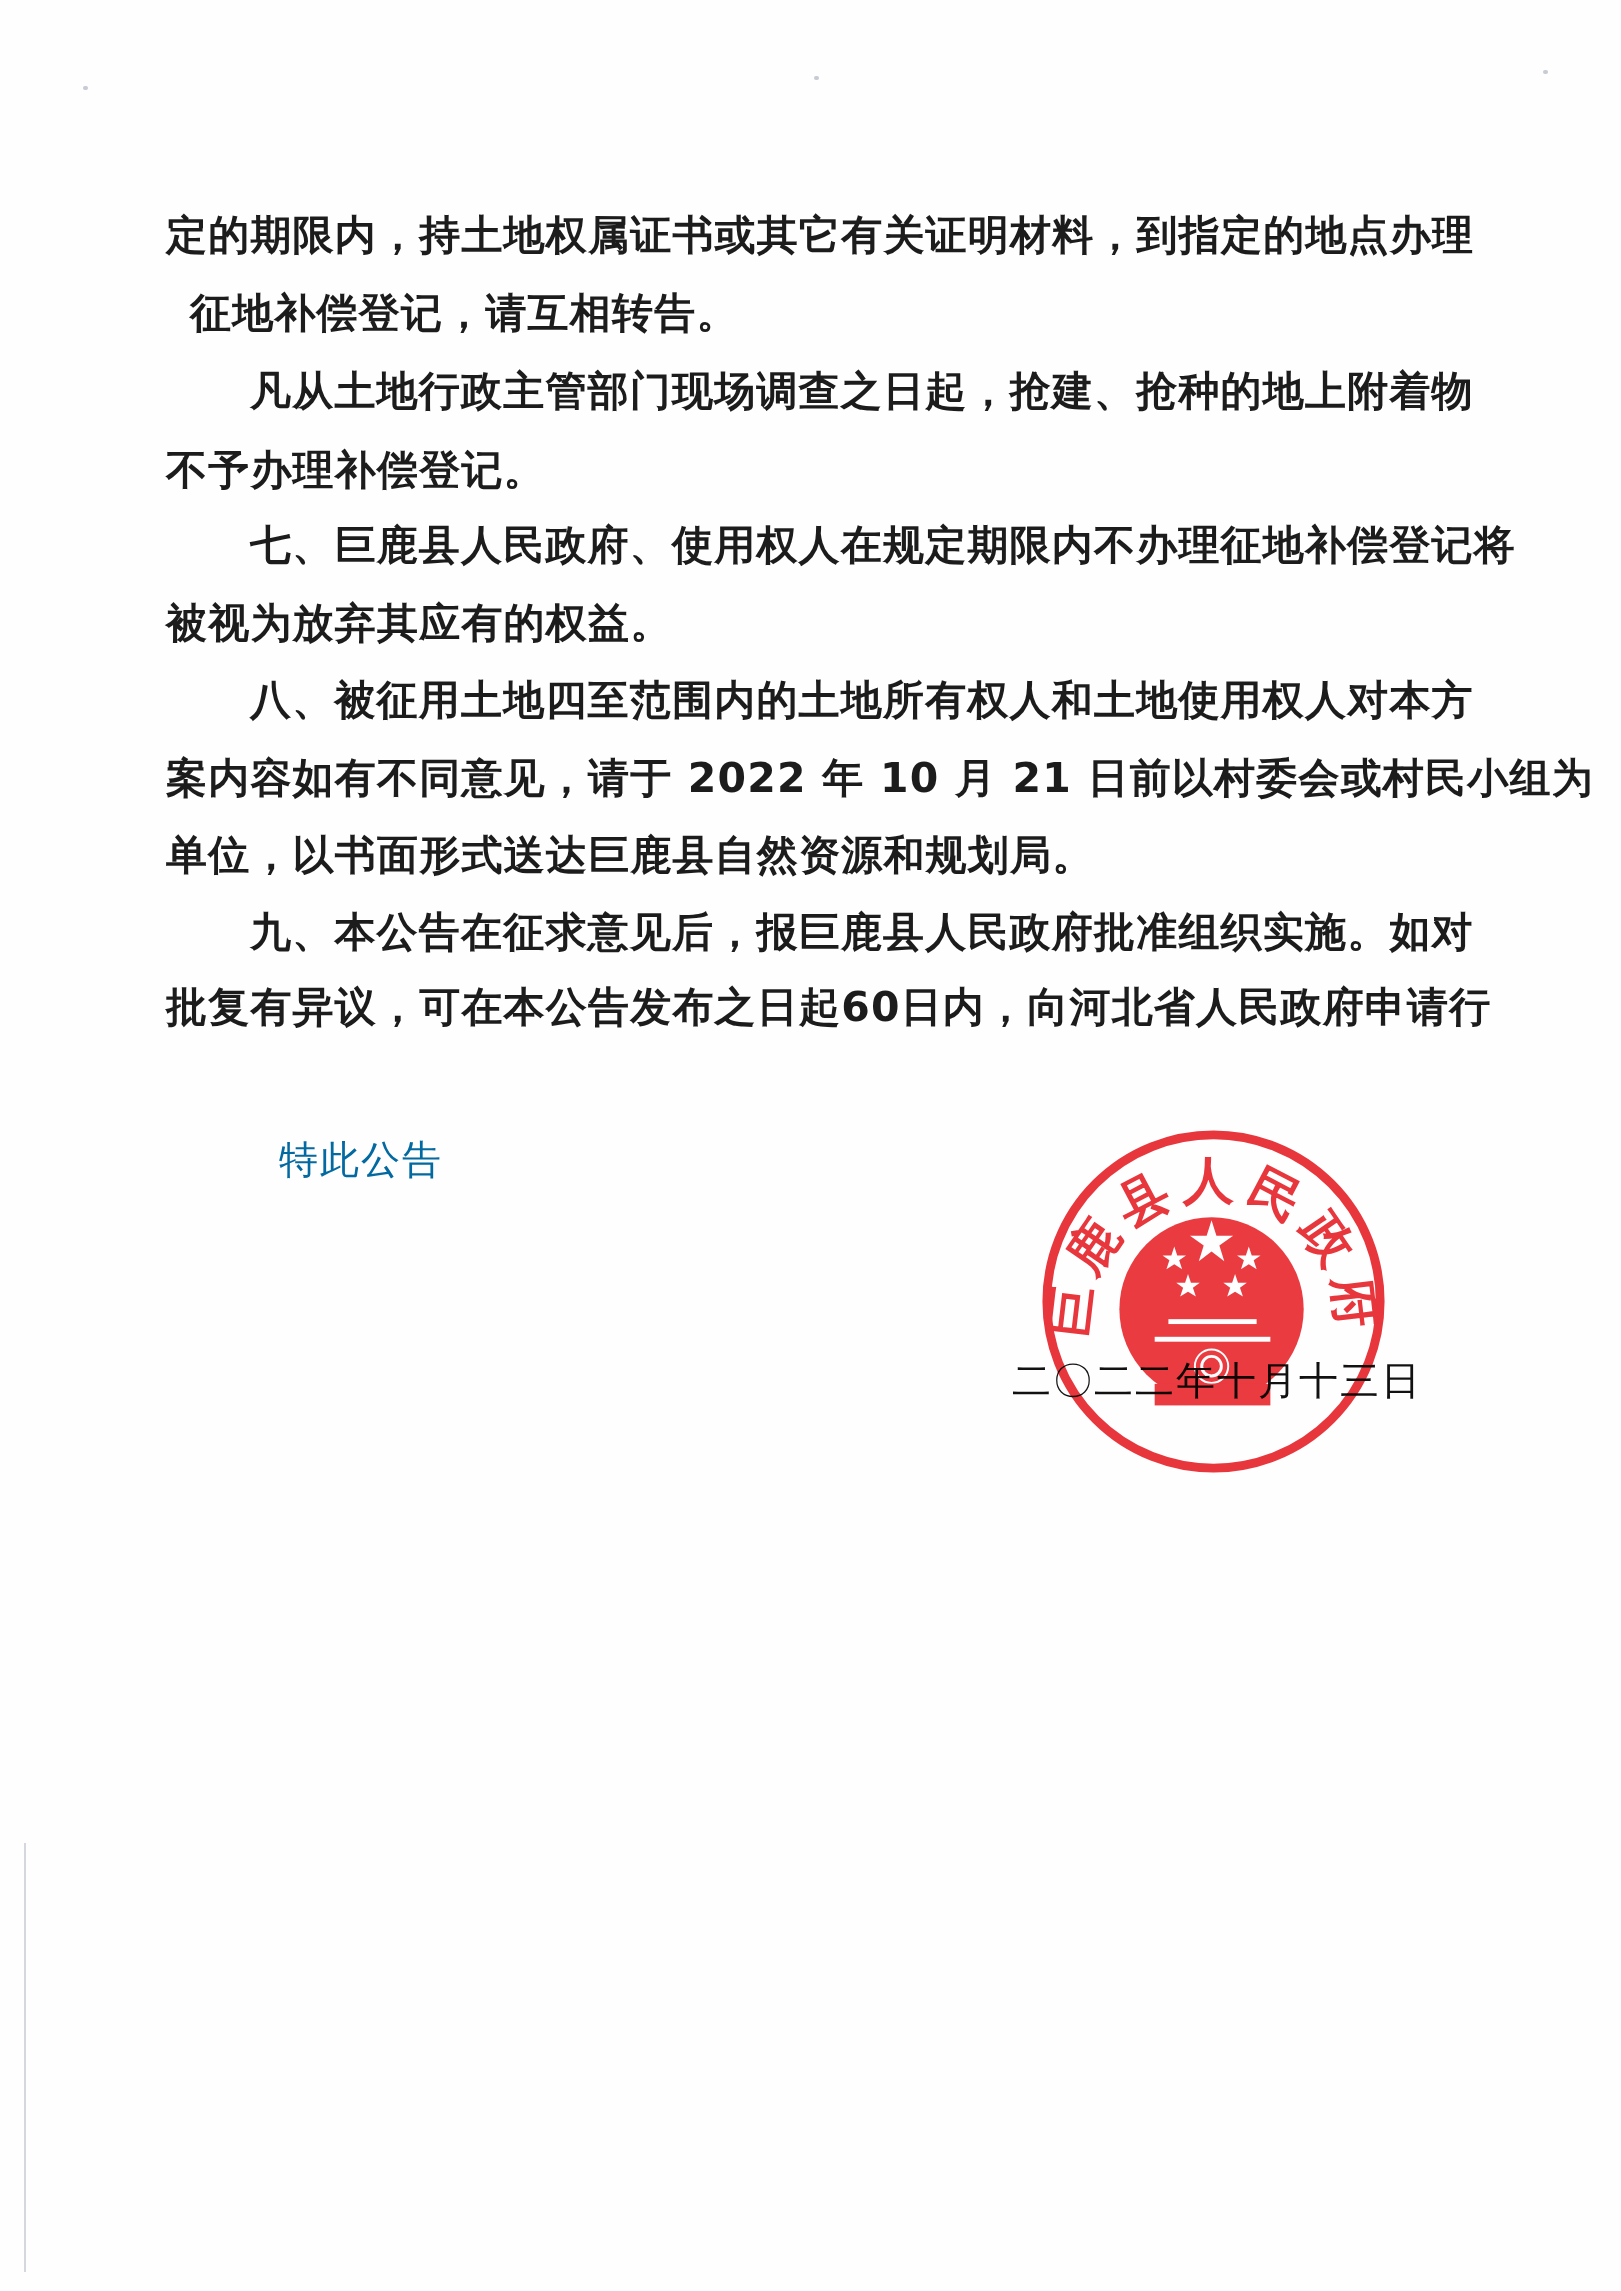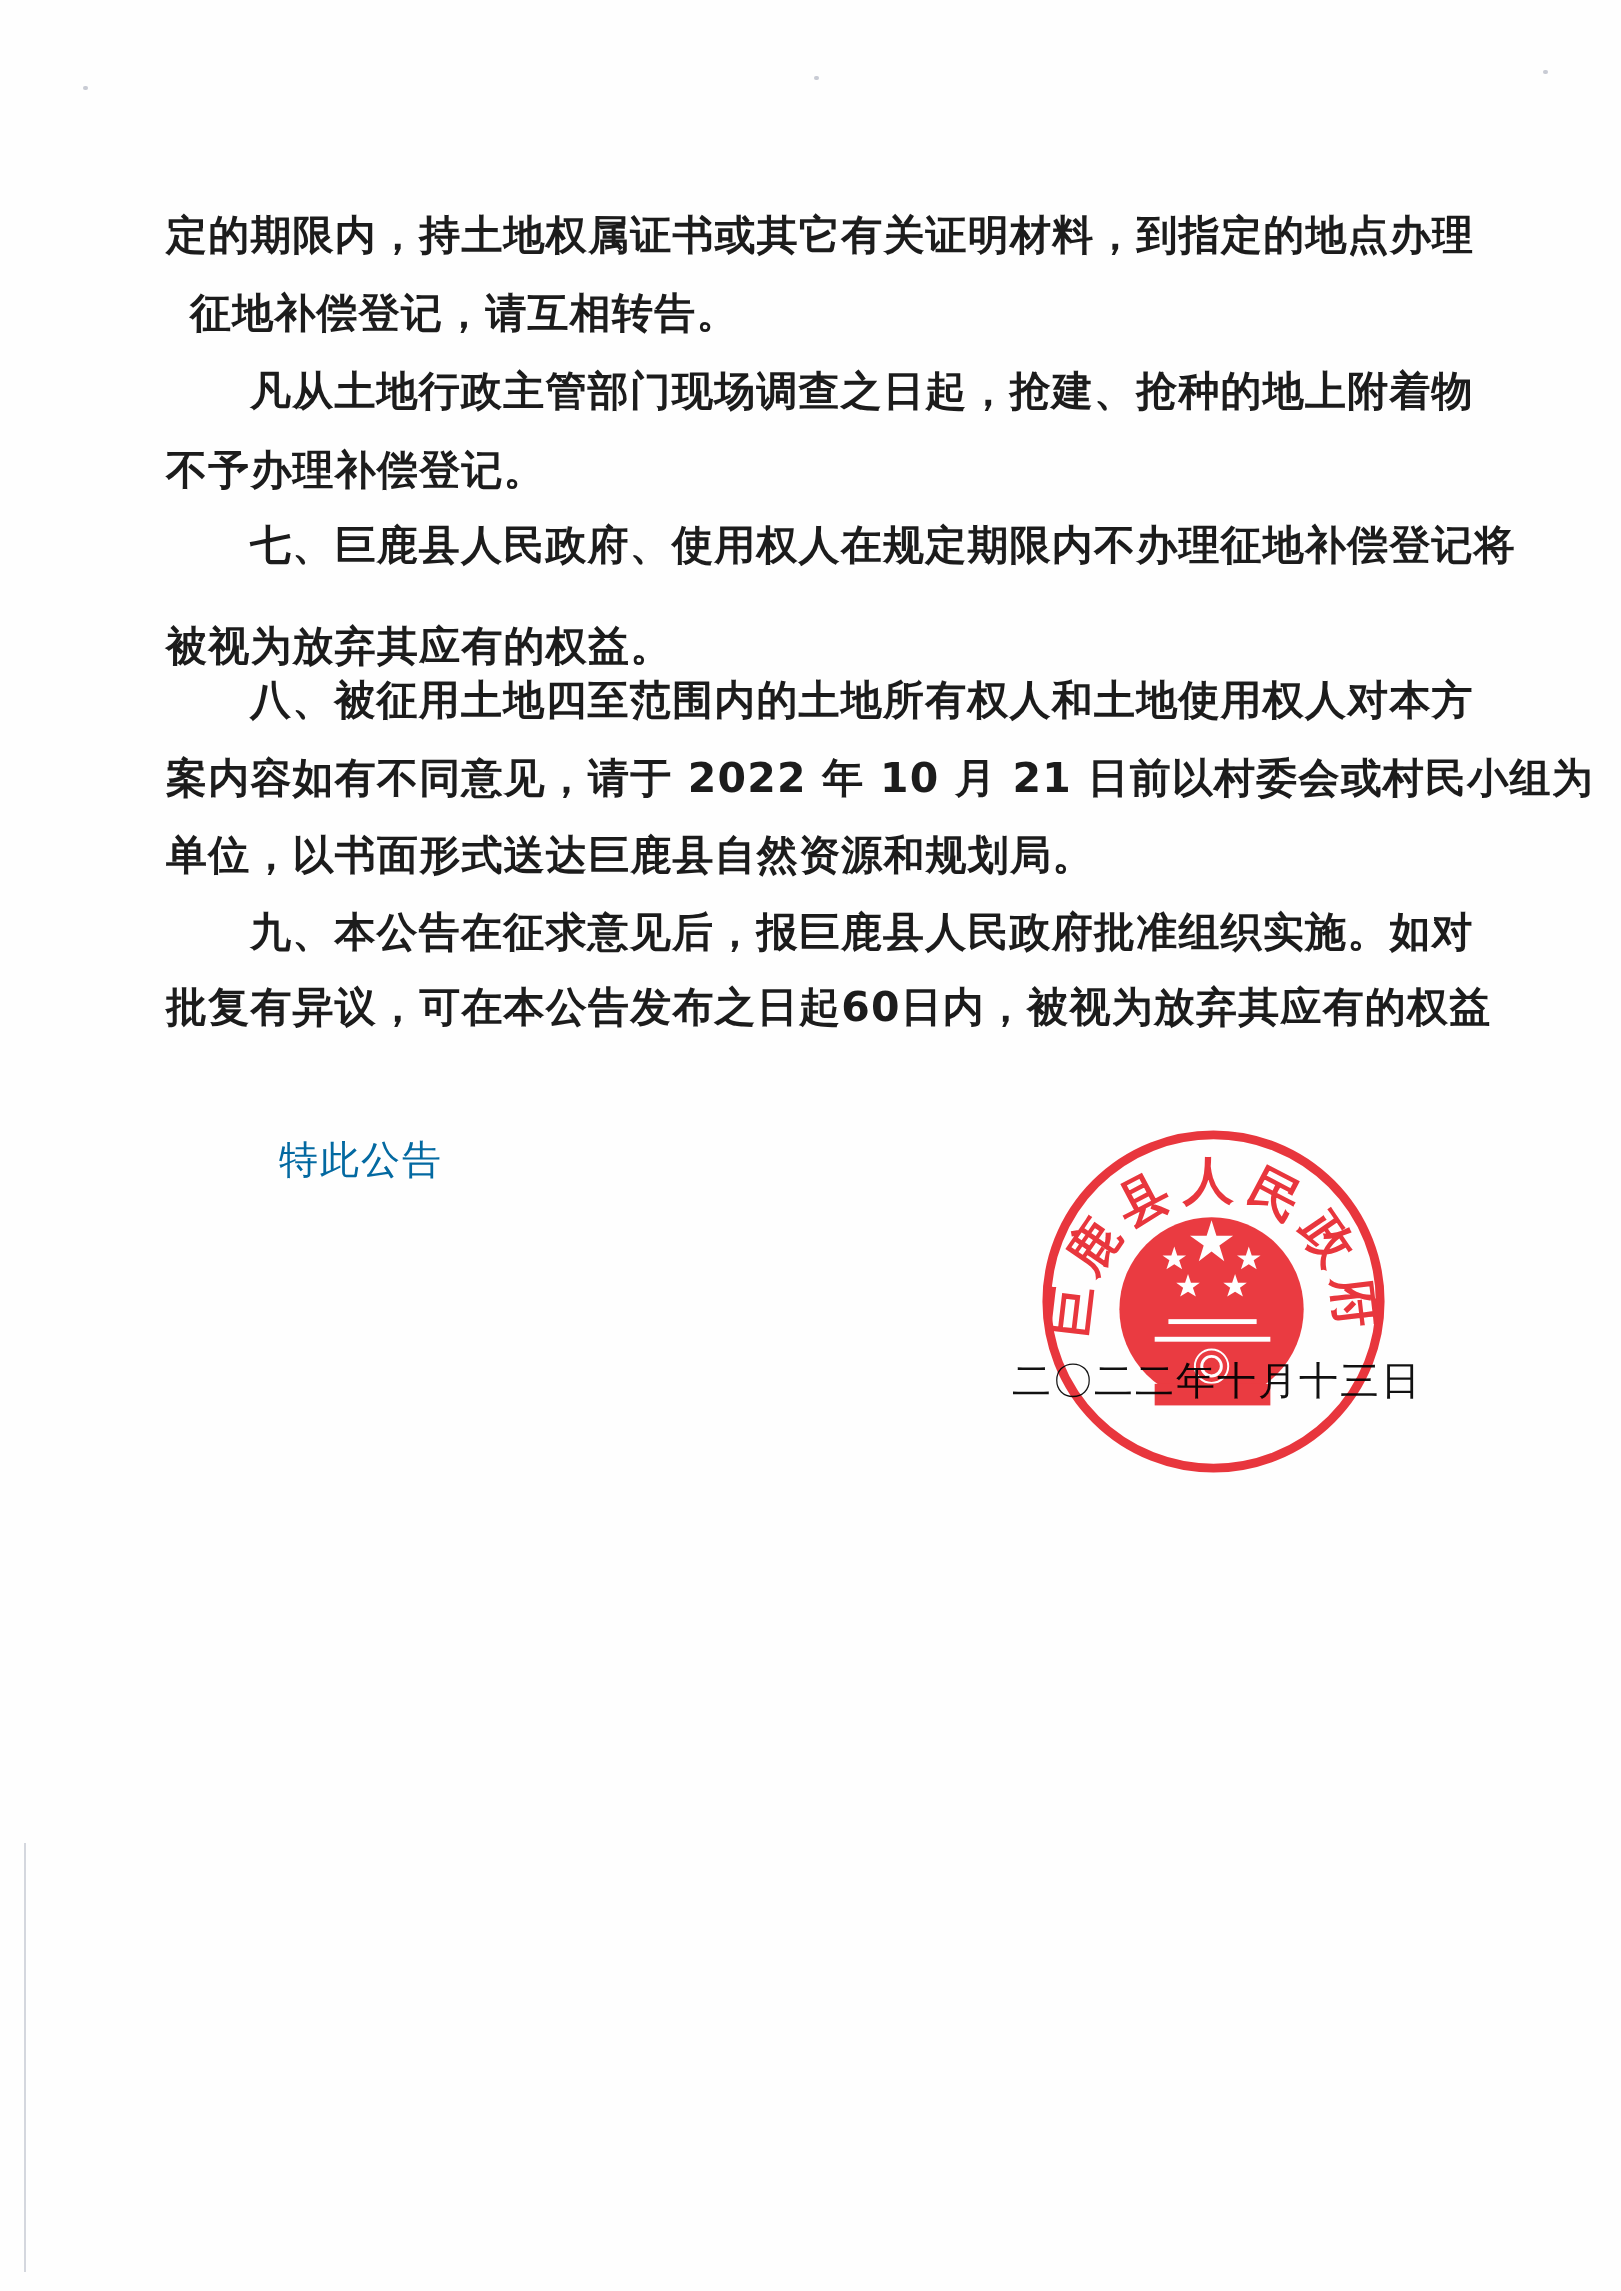--- a/index.html
+++ b/index.html
@@ -23,26 +23,26 @@
 </head>
 <body>
 
 <div class="page">
 
   <div class="line" style="top:206px;">定的期限内，持土地权属证书或其它有关证明材料，到指定的地点办理</div>
   <div class="line short" style="top:284px;margin-left:24px;">征地补偿登记，请互相转告。</div>
   <div class="line indent" style="top:362px;">凡从土地行政主管部门现场调查之日起，抢建、抢种的地上附着物</div>
   <div class="line short" style="top:441px;">不予办理补偿登记。</div>
   <div class="line indent" style="top:516px;">七、巨鹿县人民政府、使用权人在规定期限内不办理征地补偿登记将</div>
-  <div class="line short" style="top:594px;margin-top:23px;">被视为放弃其应有的权益。</div>
+  <div class="line short" style="top:594px;">被视为放弃其应有的权益。</div>
   <div class="line indent" style="top:671px;">八、被征用土地四至范围内的土地所有权人和土地使用权人对本方</div>
   <div class="line" style="top:749px;">案内容如有不同意见，请于 2022 年 10 月 21 日前以村委会或村民小组为</div>
   <div class="line short" style="top:826px;">单位，以书面形式送达巨鹿县自然资源和规划局。</div>
   <div class="line indent" style="top:903px;">九、本公告在征求意见后，报巨鹿县人民政府批准组织实施。如对</div>
-  <div class="line" style="top:978px;">批复有异议，可在本公告发布之日起60日内，被视为放弃其应有的权益</div>
+  <div class="line" style="top:978px;">批复有异议，可在本公告发布之日起60日内，向河北省人民政府申请行</div>
 
   <div class="closing">特此公告</div>
 
   <div class="date">二〇二二年十月十三日</div>
 
   <svg class="stamp" viewBox="0 0 356 356" xmlns="http://www.w3.org/2000/svg">
     <defs>
       <path id="stampArc" d="M 60 250 A 128 128 0 1 1 296 250"></path>
     </defs>
     <circle cx="178" cy="178" r="170" fill="none" stroke="#e8242c" stroke-width="9"></circle>

